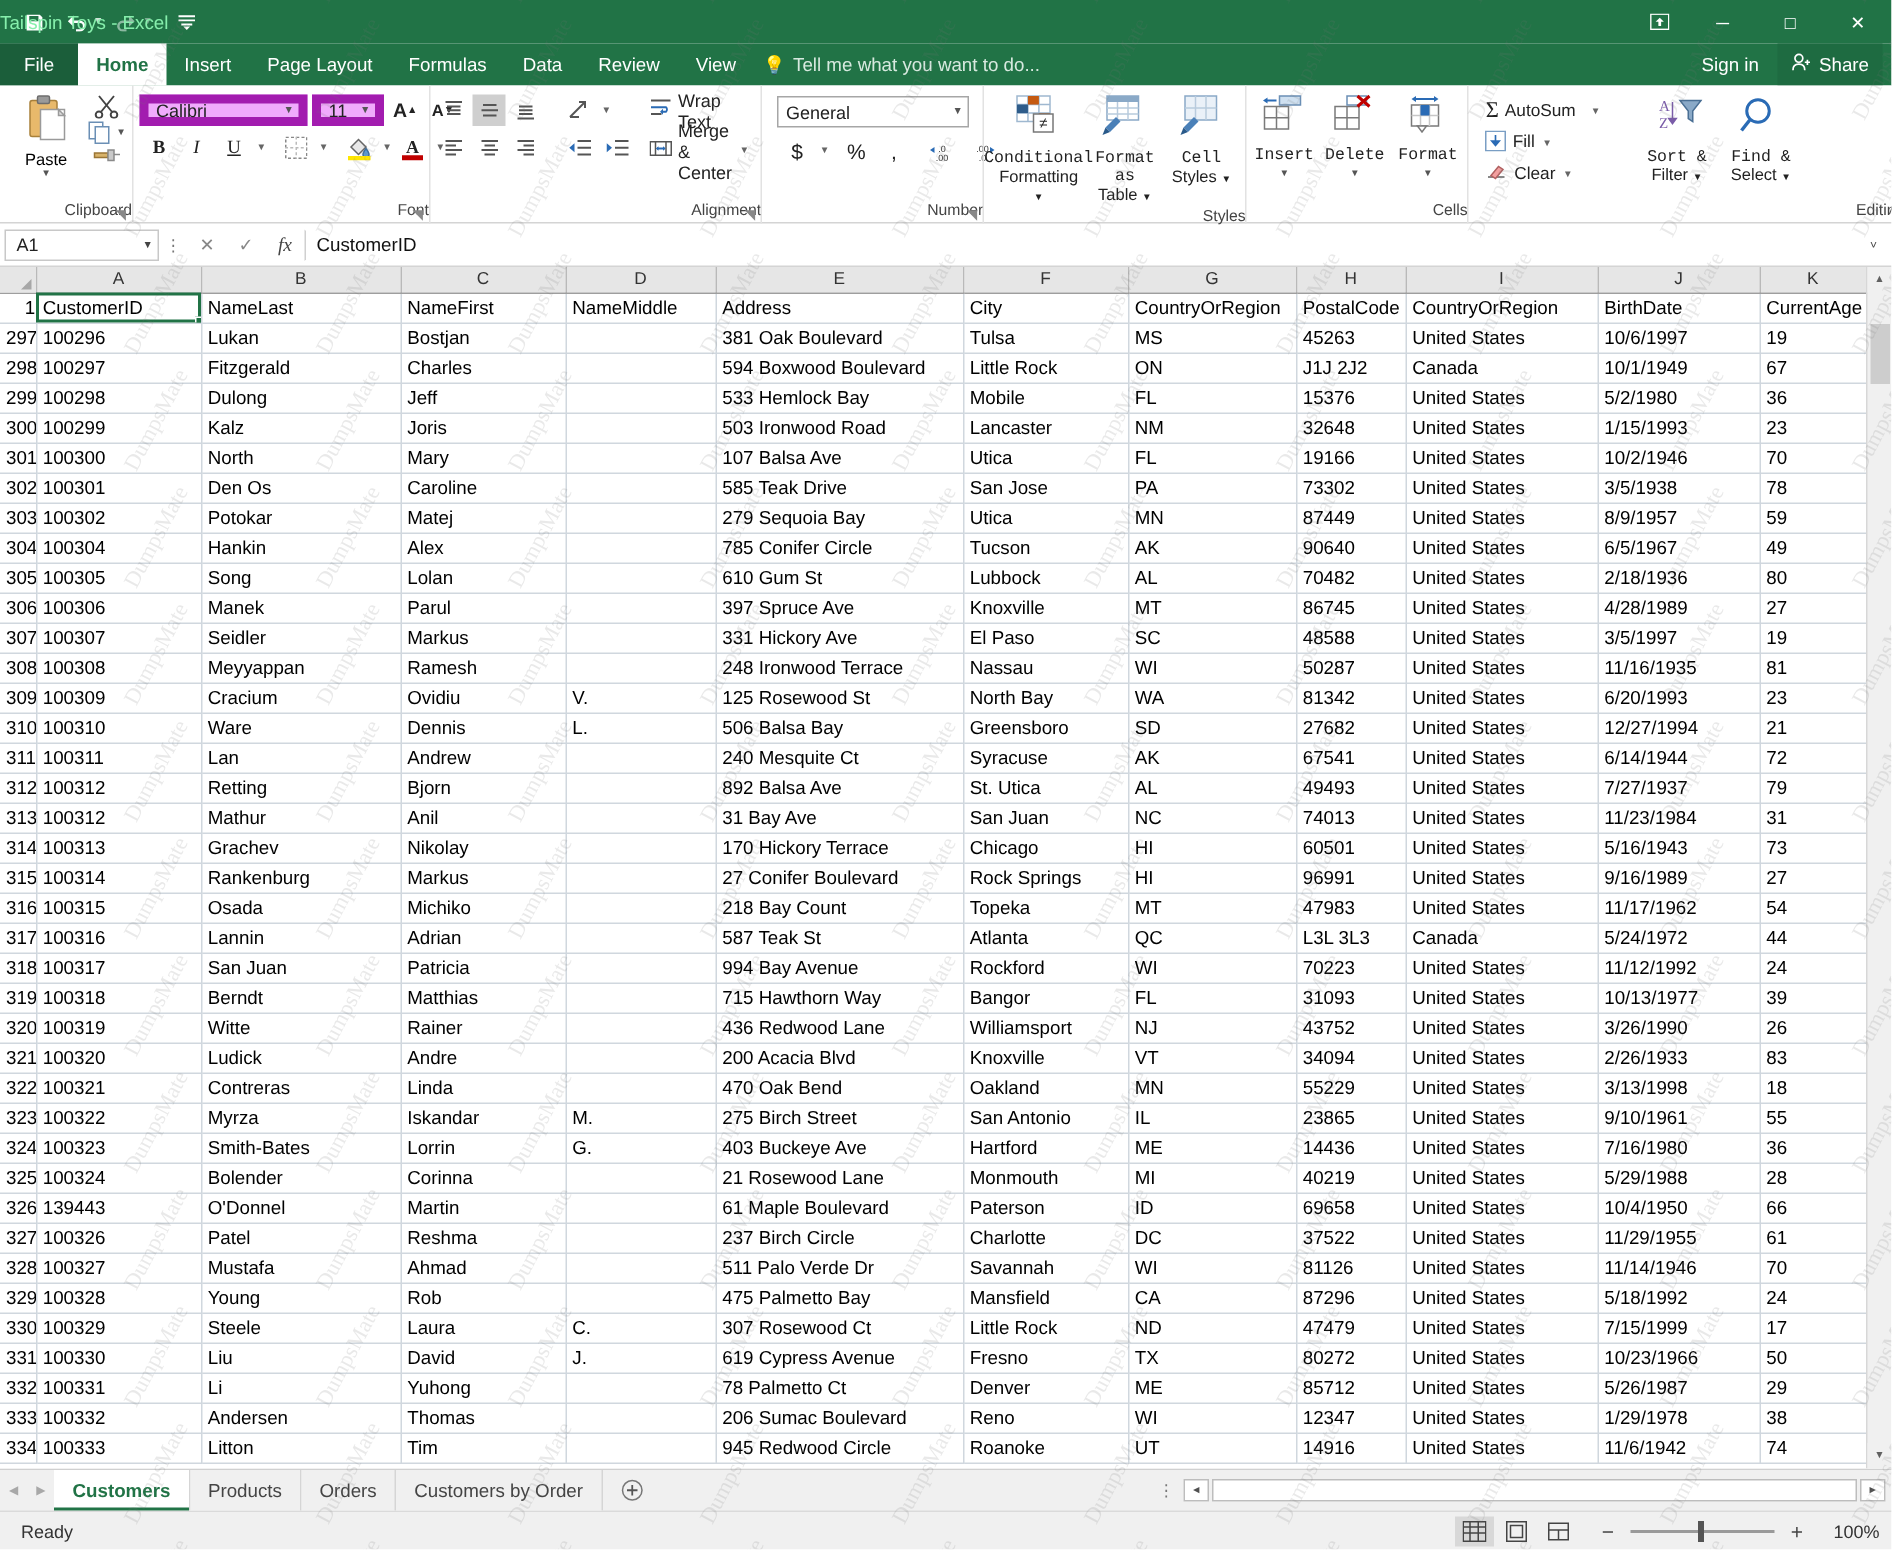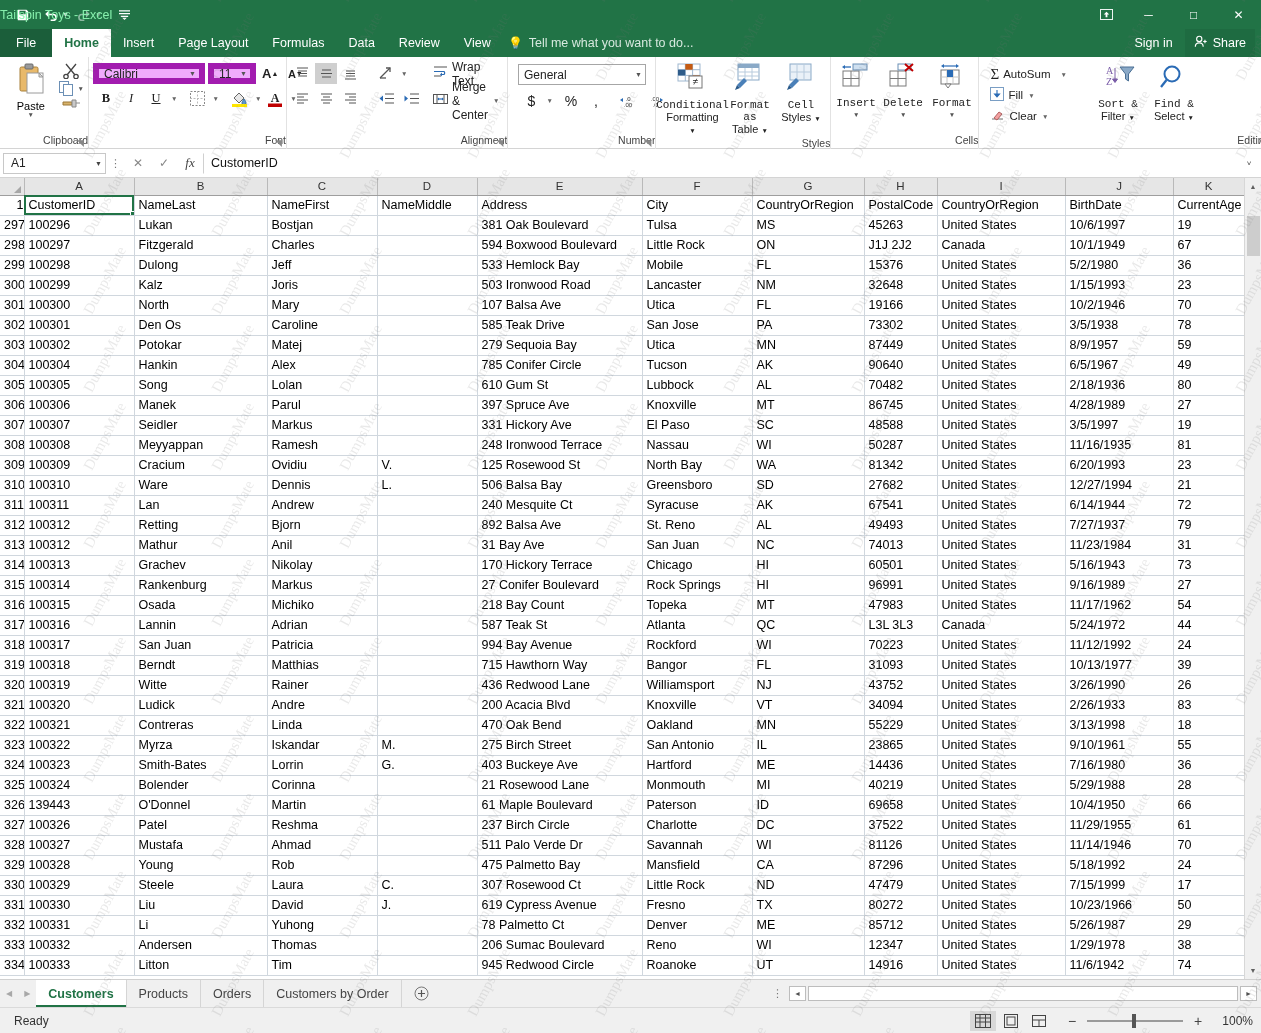--- a/index.html
+++ b/index.html
@@ -942,21 +942,21 @@
               <td>6/14/1944</td>
               <td>72</td>
             </tr>
             <tr>
               <td class="rowhdr">312</td>
               <td>100312</td>
               <td>Retting</td>
               <td>Bjorn</td>
               <td>&nbsp;</td>
               <td>892 Balsa Ave</td>
-              <td>St. Reno</td>
+              <td>St. Utica</td>
               <td>AL</td>
               <td>49493</td>
               <td>United States</td>
               <td>7/27/1937</td>
               <td>79</td>
             </tr>
             <tr>
               <td class="rowhdr">313</td>
               <td>100312</td>
               <td>Mathur</td>

